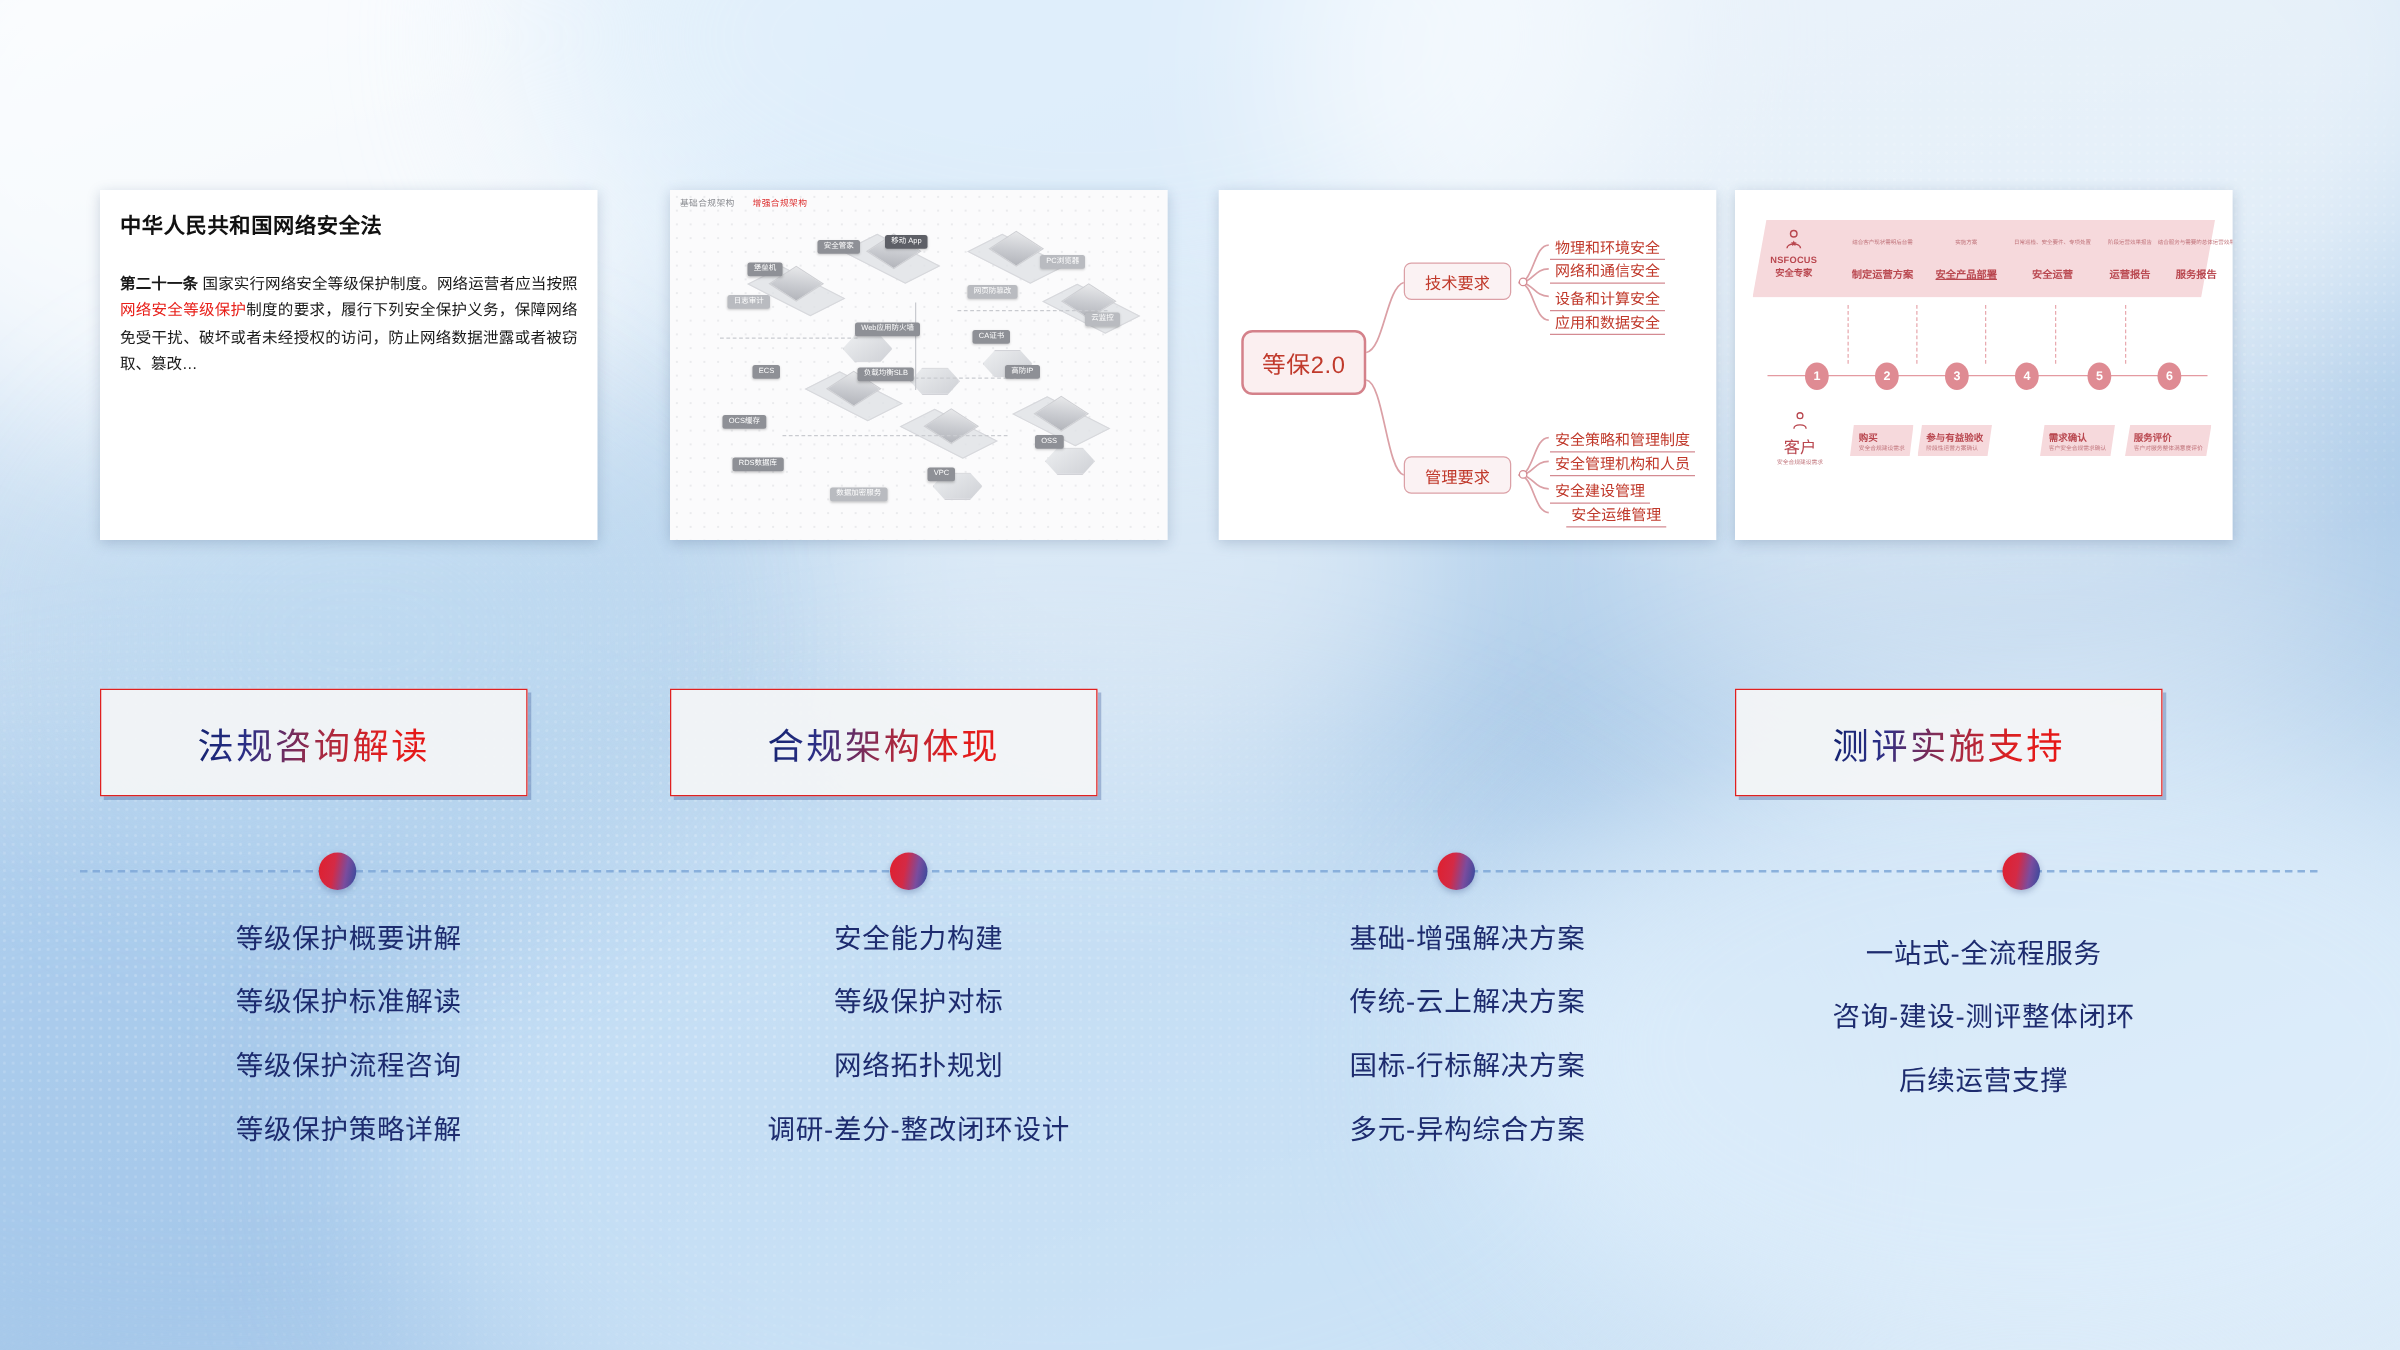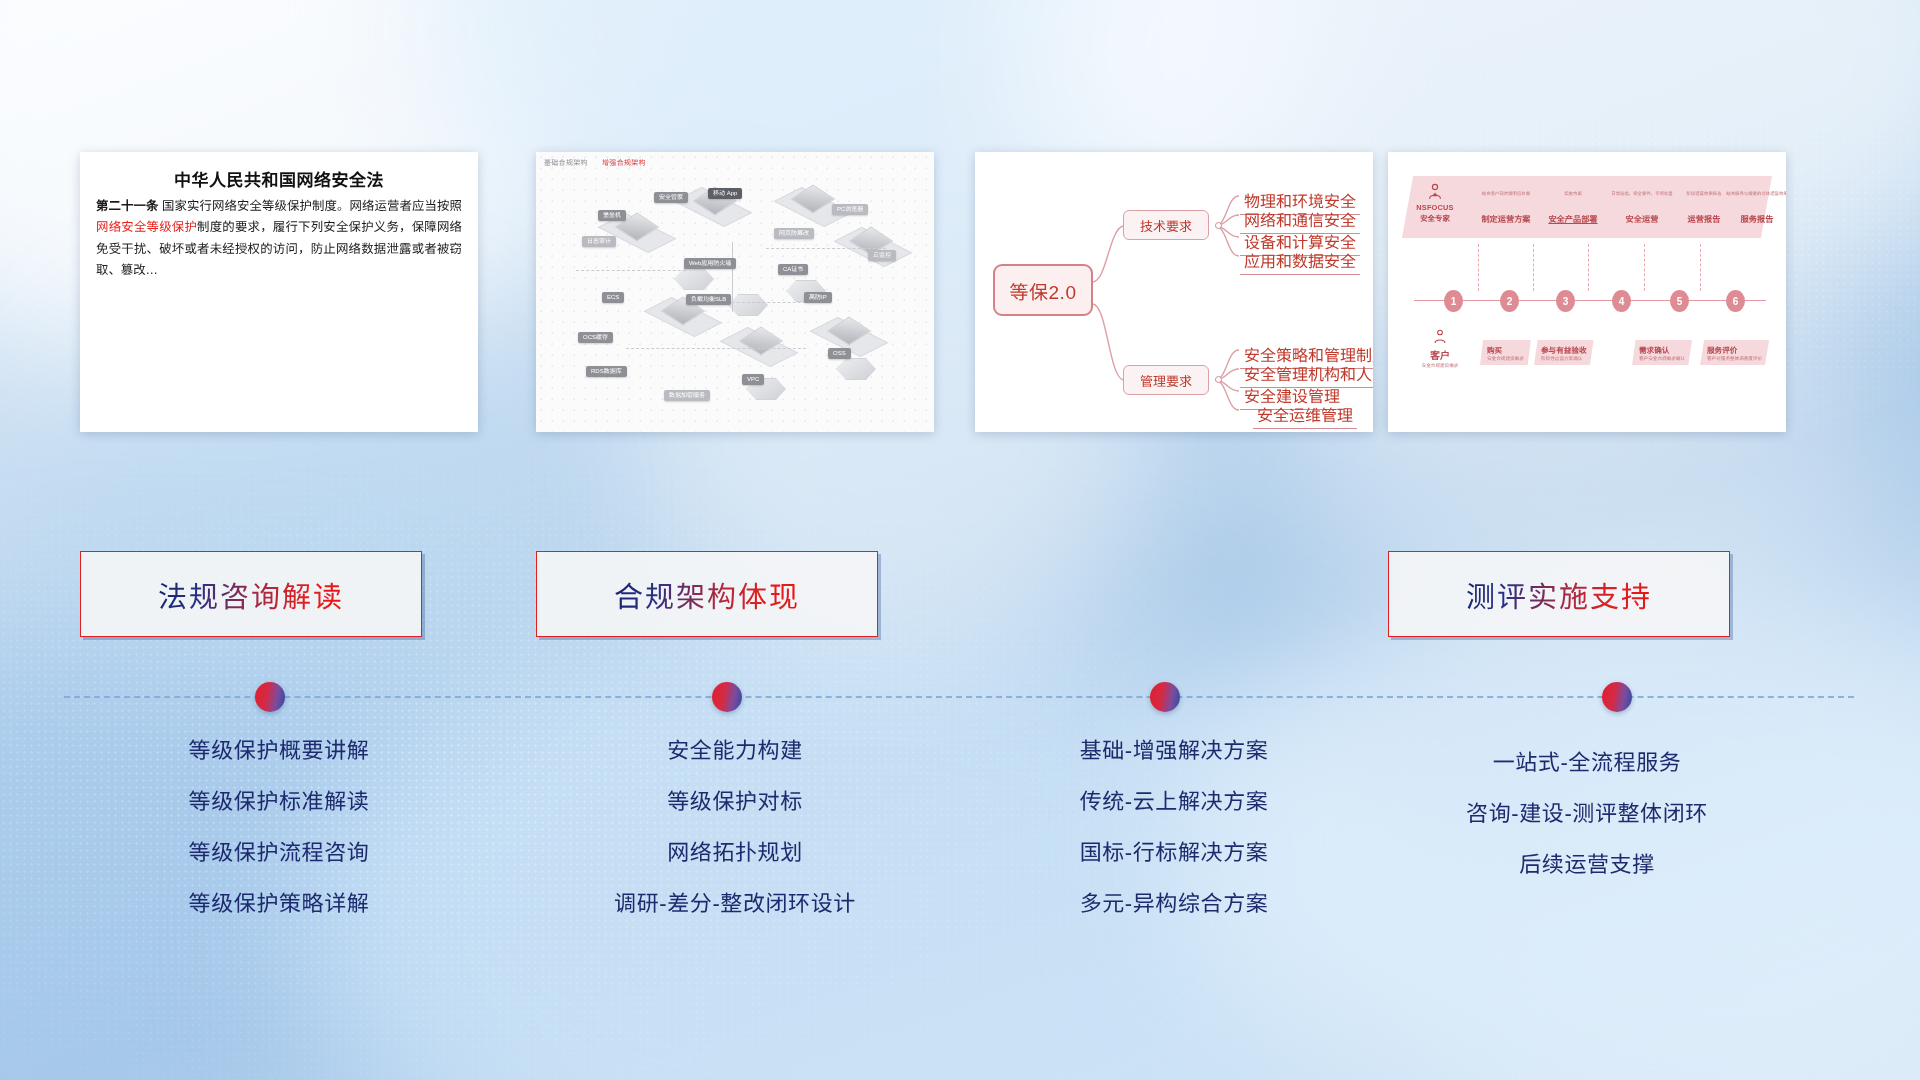--- a/index.html
+++ b/index.html
@@ -52,22 +52,22 @@
     overflow: hidden;
   }
   .shot.c1 { left: 80px; }
   .shot.c2 { left: 536px; }
   .shot.c3 { left: 975px; }
   .shot.c4 { left: 1388px; }
 
   
   .law { padding: 14px 16px 10px 16px; }
   .law-title {
-    text-align: center; font-size: 17px; font-weight: bold; color: #111;
-    letter-spacing: .5px; margin-bottom: 5px;
+    font-size: 17px; font-weight: bold; color: #111;
+    letter-spacing: .5px; margin-bottom: 26px;
   }
   .law-p {
     font-size: 12.4px; line-height: 1.72; color: #1a1a1a; text-align: justify;
     margin-bottom: 6px;
   }
   .law-p b { font-weight: bold; }
   .law-p .rd { color: #e8201a; }
 
   
   .arch { position: absolute; inset: 0; background: #fbfbfc; }
@@ -117,21 +117,21 @@
   }
   .mm-branch {
     position: absolute; width: 86px; height: 30px;
     border: 1.6px solid #dba0a6; border-radius: 6px; background: #fbf2f3;
     display: flex; align-items: center; justify-content: center;
     color: #c0392b; font-size: 13px;
   }
   .mm-b1 { left: 148px; top: 58px; }
   .mm-b2 { left: 148px; top: 213px; }
   .mm-leaf {
-    position: absolute; font-size: 16px; color: #c0392b;
+    position: absolute; font-size: 12px; color: #c0392b;
     border-bottom: 1.6px solid #d48b92; padding: 0 4px 2px 4px; white-space: nowrap;
   }
   .mm-dot {
     position: absolute; width: 7px; height: 7px; border-radius: 50%;
     border: 1.3px solid #d48b92; background: #fff;
   }
   .mm-svg { position: absolute; inset: 0; }
 
   
   .flow { position: absolute; inset: 0; background: #fff; }
@@ -156,21 +156,21 @@
     display: flex; align-items: center; justify-content: center;
   }
   .flow-stem { position: absolute; width: 0; border-left: 1px dashed #e8a9af; }
   .flow-tag {
     position: absolute; background: #f6d9dc; color: #b9474f; font-size: 7.6px;
     font-weight: bold; padding: 4px 7px; white-space: nowrap;
     clip-path: polygon(6% 0, 100% 0, 94% 100%, 0 100%);
   }
   .flow-tag .ss { display: block; font-size: 4.6px; font-weight: normal; color: #c0747b; }
   .flow-person { position: absolute; left: 26px; top: 176px; width: 52px; text-align: center; }
-  .flow-person .pl { font-size: 10px; color: #b9474f; font-weight: bold; margin-top: 1px; }
+  .flow-person .pl { font-size: 13px; color: #b9474f; font-weight: normal; margin-top: 1px; }
   .flow-person .ps { font-size: 4.6px; color: #c0747b; }
 
   
   .hbox {
     position: absolute; top: 551px; width: 342px; height: 86px;
     background: rgba(244,245,246,.92);
     border: 1.6px solid #e02020;
     box-shadow: 3px 3px 0 rgba(40,70,140,.30);
     display: flex; align-items: center; justify-content: center;
   }

